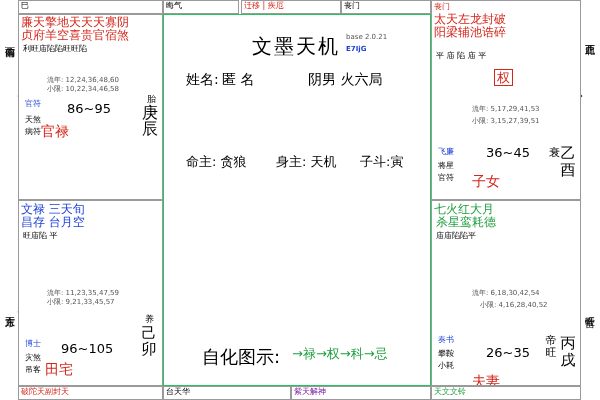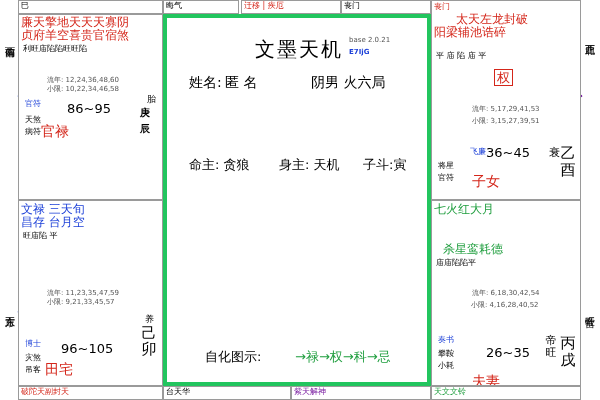--- a/index.html
+++ b/index.html
@@ -12,21 +12,21 @@
   .cell{position:absolute;box-sizing:border-box;border:1px solid #9a9a9a;background:#fff;overflow:hidden;}
   .stars{font-size:12px;line-height:13px;letter-spacing:0px;white-space:nowrap;}
   .tiny{font-size:8px;line-height:10px;white-space:nowrap;}
   .xtiny{font-size:7px;line-height:9px;white-space:nowrap;}
   .red{color:#d4261a;}
   .blue{color:#1b3fd8;}
   .green{color:#1f9e3e;}
   .purple{color:#7b1fa2;}
   .black{color:#000;}
   .gray{color:#555;}
-  .center-panel{position:absolute;box-sizing:border-box;border:4px solid #22c55e;background:#fff;}
+  .center-panel{position:absolute;box-sizing:border-box;border:1px solid #22c55e;background:#fff;}
   
   .edge-label{position:absolute;font-size:10px;line-height:11px;color:#000;text-align:center;}
 </style>
 </head>
 <body>
 
 <svg id="chart" viewBox="0 0 600 400">
 
   <g stroke="#999" stroke-width="1" fill="none" stroke-dasharray="4 3">
     <path d="M175,55 L420,10"></path>
@@ -91,21 +91,21 @@
   <div class="tiny black" style="padding-left:2px;"><span>丧门</span></div>
 </div>
 
 <div class="cell" style="left:18px;top:14px;width:145px;height:186px;">
   <div class="stars red" style="padding:1px 0 0 2px;">廉天擎地天天天寡阴</div>
   <div class="stars red" style="padding-left:2px;">贞府羊空喜贵官宿煞</div>
   <div class="tiny black" style="padding-left:4px;margin-top:2px;">利旺庙陷陷旺旺陷</div>
   <div class="xtiny gray" style="padding-left:28px;margin-top:22px;">流年: 12,24,36,48,60</div>
   <div class="xtiny gray" style="padding-left:28px;">小限: 10,22,34,46,58</div>
   <div style="position:absolute;right:6px;top:78px;font-size:9px;" class="black">胎</div>
-  <div style="position:absolute;right:4px;top:90px;font-size:10px;line-height:16px;text-align:left;width:18px;font-weight:bold;" class="black">庚辰</div>
+  <div style="position:absolute;right:4px;top:90px;font-size:16px;line-height:16px;text-align:right;width:18px;" class="black">庚辰</div>
   <div style="position:absolute;left:48px;top:86px;font-size:13px;" class="black">86~95</div>
   <div style="position:absolute;left:6px;top:84px;" class="tiny blue">官符</div>
   <div style="position:absolute;left:6px;top:100px;" class="tiny black">天煞</div>
   <div style="position:absolute;left:6px;top:112px;" class="tiny black">病符</div>
   <div style="position:absolute;left:22px;top:108px;font-size:14px;" class="red">官禄</div>
 </div>
 
 <div class="cell" style="left:18px;top:200px;width:145px;height:186px;">
   <div class="stars blue" style="padding:2px 0 0 2px;">文禄 三天旬</div>
   <div class="stars blue" style="padding-left:2px;">昌存 台月空</div>
@@ -116,41 +116,41 @@
   <div style="position:absolute;right:4px;top:124px;font-size:15px;line-height:16px;text-align:center;width:18px;" class="black">己卯</div>
   <div style="position:absolute;left:42px;top:140px;font-size:13px;" class="black">96~105</div>
   <div style="position:absolute;left:6px;top:138px;" class="tiny blue">博士</div>
   <div style="position:absolute;left:6px;top:152px;" class="tiny black">灾煞</div>
   <div style="position:absolute;left:6px;top:164px;" class="tiny black">吊客</div>
   <div style="position:absolute;left:26px;top:160px;font-size:14px;" class="red">田宅</div>
 </div>
 
 <div class="cell" style="left:431px;top:0px;width:150px;height:200px;">
   <div class="tiny red" style="position:absolute;left:2px;top:1px;">丧门</div>
-  <div class="stars red" style="padding:12px 0 0 2px;margin-left:22px;">太天左龙封破</div>
+  <div class="stars red" style="padding:12px 0 0 2px;">太天左龙封破</div>
   <div class="stars red" style="padding-left:2px;">阳梁辅池诰碎</div>
   <div class="tiny black" style="padding-left:4px;margin-top:12px;">平 庙 陷 庙    平</div>
   <div style="position:absolute;left:62px;top:68px;border:1px solid #d4261a;color:#d4261a;font-size:13px;line-height:15px;padding:0 2px;">权</div>
   <div class="xtiny gray" style="position:absolute;left:40px;top:104px;">流年: 5,17,29,41,53</div>
   <div class="xtiny gray" style="position:absolute;left:40px;top:116px;">小限: 3,15,27,39,51</div>
   <div style="position:absolute;right:20px;top:144px;font-size:11px;" class="black">衰</div>
   <div style="position:absolute;right:4px;top:144px;font-size:15px;line-height:17px;text-align:center;width:16px;" class="black">乙酉</div>
   <div style="position:absolute;left:54px;top:144px;font-size:13px;" class="black">36~45</div>
-  <div style="position:absolute;left:6px;top:146px;margin-left:32px;" class="tiny blue">飞廉</div>
+  <div style="position:absolute;left:6px;top:146px;" class="tiny blue">飞廉</div>
   <div style="position:absolute;left:6px;top:160px;" class="tiny black">将星</div>
   <div style="position:absolute;left:6px;top:172px;" class="tiny black">官符</div>
   <div style="position:absolute;left:40px;top:172px;font-size:14px;" class="red">子女</div>
 </div>
 
 <div class="cell" style="left:431px;top:200px;width:150px;height:186px;">
   <div class="stars green" style="padding:2px 0 0 2px;">七火红大月</div>
-  <div class="stars green" style="padding-left:11px;margin-top:27px;">杀星鸾耗德</div>
+  <div class="stars green" style="padding-left:4px;">杀星鸾耗德</div>
   <div class="tiny black" style="padding-left:4px;margin-top:2px;">庙庙陷陷平</div>
   <div class="xtiny gray" style="position:absolute;left:40px;top:88px;">流年: 6,18,30,42,54</div>
-  <div class="xtiny gray" style="position:absolute;left:39px;top:100px;text-align:center;">小限: 4,16,28,40,52</div>
+  <div class="xtiny gray" style="position:absolute;left:48px;top:100px;text-align:center;">小限: 4,16,28,40,52</div>
   <div style="position:absolute;right:22px;top:134px;font-size:11px;line-height:12px;width:14px;text-align:center;" class="black">帝旺</div>
   <div style="position:absolute;right:4px;top:134px;font-size:15px;line-height:17px;text-align:center;width:16px;" class="black">丙戌</div>
   <div style="position:absolute;left:54px;top:144px;font-size:13px;" class="black">26~35</div>
   <div style="position:absolute;left:6px;top:134px;" class="tiny blue">奏书</div>
   <div style="position:absolute;left:6px;top:148px;" class="tiny black">攀鞍</div>
   <div style="position:absolute;left:6px;top:160px;" class="tiny black">小耗</div>
   <div style="position:absolute;left:40px;top:172px;font-size:14px;" class="red">夫妻</div>
 </div>
 
 <div class="center-panel" style="left:163px;top:14px;width:268px;height:372px;">
@@ -159,21 +159,21 @@
   <div class="xtiny" style="position:absolute;left:182px;top:30px;color:#1b3fd8;font-weight:bold;">E7IjG</div>
 
   <div style="position:absolute;left:22px;top:56px;font-size:14px;" class="black">姓名:</div>
   <div style="position:absolute;left:58px;top:56px;font-size:14px;" class="black">匿 名</div>
   <div style="position:absolute;left:144px;top:56px;font-size:14px;" class="black">阴男 火六局</div>
 
   <div style="position:absolute;left:112px;top:138px;font-size:13px;" class="black">身主: 天机</div>
   <div style="position:absolute;left:22px;top:138px;font-size:13px;" class="black">命主: 贪狼</div>
   <div style="position:absolute;left:196px;top:138px;font-size:13px;" class="black">子斗:寅</div>
 
-  <div style="position:absolute;left:38px;top:330px;font-size:13px;" class="black">自化图示:</div>
+  <div style="position:absolute;left:38px;top:330px;font-size:18px;" class="black">自化图示:</div>
   <div style="position:absolute;left:128px;top:330px;font-size:13px;" class="green">→禄→权→科→忌</div>
 </div>
 
 <div class="cell" style="left:18px;top:386px;width:145px;height:14px;">
   <div class="tiny red" style="padding-left:2px;">破陀天副封天</div>
 </div>
 <div class="cell" style="left:163px;top:386px;width:128px;height:14px;">
   <div class="tiny black" style="padding-left:2px;">台天华</div>
 </div>
 <div class="cell" style="left:291px;top:386px;width:140px;height:14px;">

